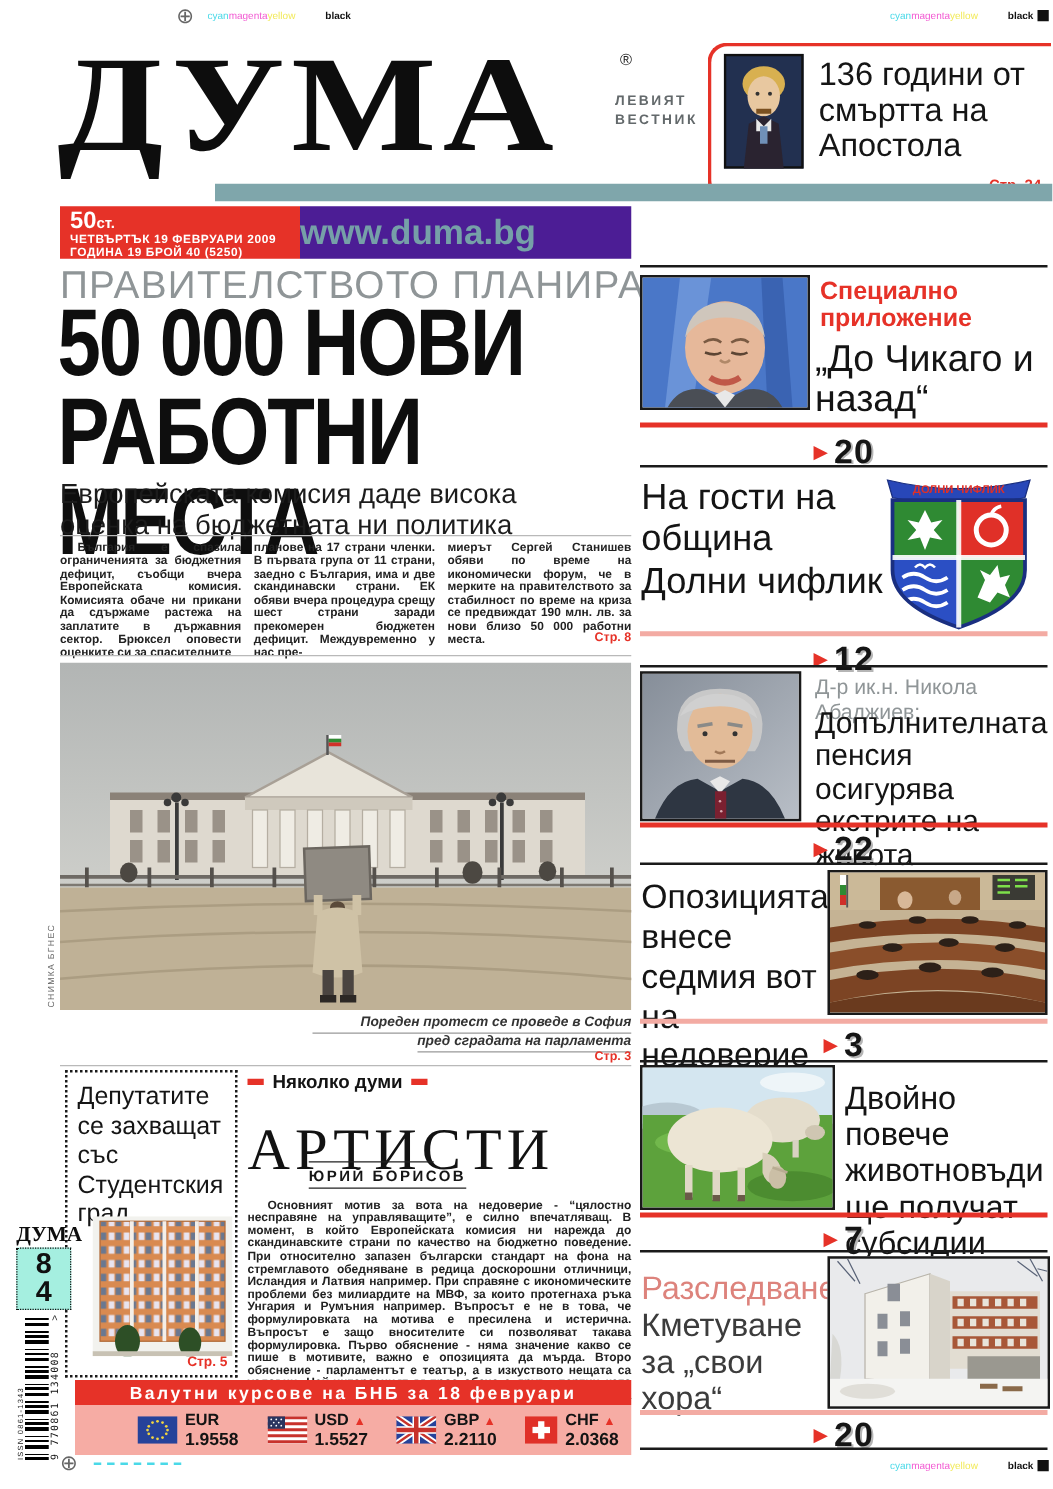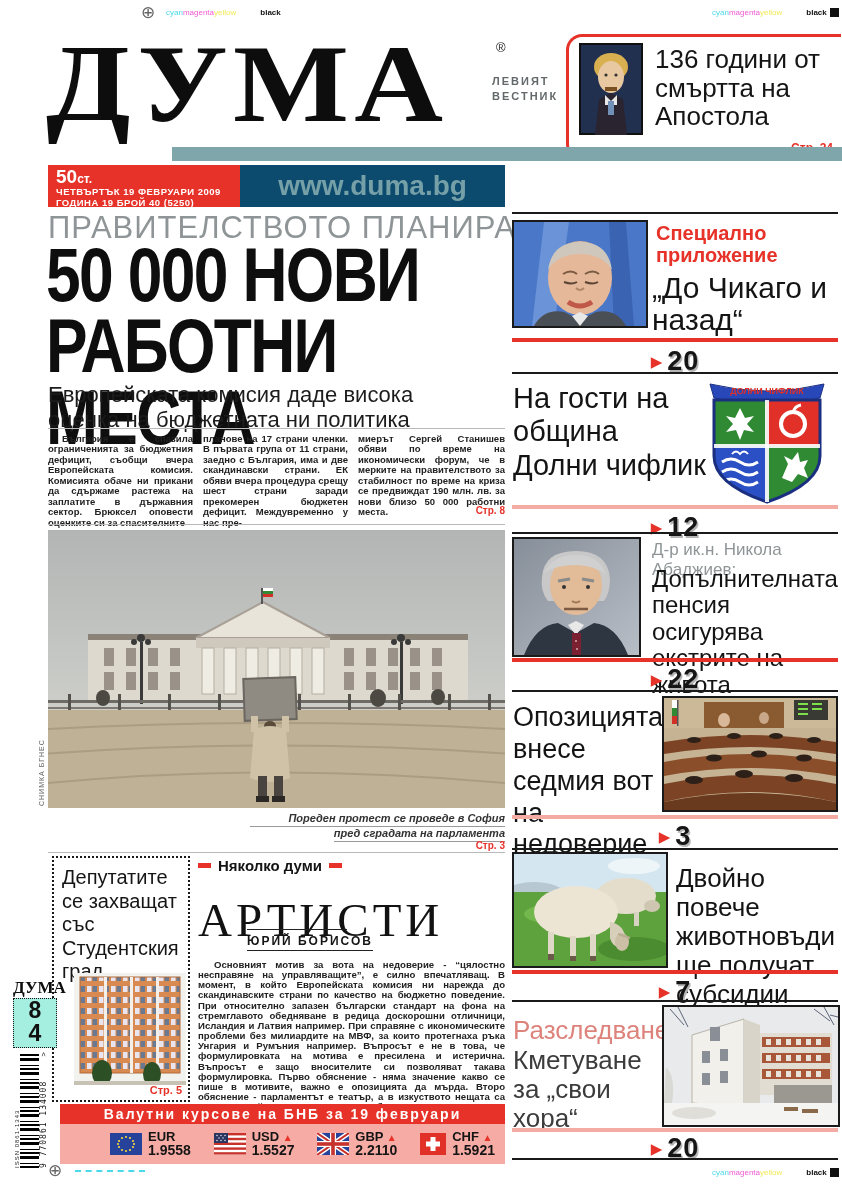--- a/index.html
+++ b/index.html
@@ -66,21 +66,21 @@
 
 <div class="abs" style="left:172px;top:147px;width:670px;height:14px;background:#7fa6ab;"></div>
 
 <div class="abs" style="left:48px;top:165px;width:192px;height:42px;background:#e63228;color:#fff;padding:2px 0 0 8px;box-sizing:border-box;">
   <div style="line-height:1;">
     <span style="font-size:19px;font-weight:bold;">50</span><span style="font-size:12px;font-weight:bold;">ст.</span>
   </div>
   <div style="font-size:9.5px;font-weight:bold;letter-spacing:0.5px;">ЧЕТВЪРТЪК 19 ФЕВРУАРИ 2009</div>
   <div style="font-size:9.5px;font-weight:bold;letter-spacing:0.5px;">ГОДИНА 19 БРОЙ 40 (5250)</div>
 </div>
-<div class="abs" style="left:240px;top:165px;width:265px;height:42px;background:#0c4a6e;display:flex;align-items:center;justify-content:center;">
+<div class="abs" style="left:240px;top:165px;width:265px;height:42px;background:#4c1d95;display:flex;align-items:center;">
   <span style="font-size:28px;font-weight:bold;color:#76a0a8;">www.duma.bg</span>
 </div>
 
 <div class="abs kicker-gray" style="left:48px;top:210px;font-size:31px;letter-spacing:1px;">ПРАВИТЕЛСТВОТО ПЛАНИРА:</div>
 <div class="abs" style="left:46px;top:240px;width:560px;transform:scaleX(0.82);transform-origin:0 0;">
   <div style="font-size:76px;font-weight:bold;letter-spacing:-2px;line-height:0.92;color:#0e0e0e;">50 000 НОВИ</div>
   <div style="font-size:76px;font-weight:bold;letter-spacing:-2px;line-height:0.95;color:#0e0e0e;">РАБОТНИ МЕСТА</div>
 </div>
 <div class="abs" style="left:48px;top:382px;width:440px;font-size:22px;line-height:1.15;color:#1c1c1c;">Европейската комисия даде висока оценка на бюджетната ни политика</div>
 
@@ -236,21 +236,21 @@
   <span style="width:13px;height:5px;background:#e63228;display:inline-block;"></span>
   <span style="font-size:15px;font-weight:bold;color:#141414;">Няколко думи</span>
   <span style="width:13px;height:5px;background:#e63228;display:inline-block;"></span>
 </div>
 <div class="abs" style="left:198px;top:872px;font-family:'Liberation Serif',serif;font-size:47px;letter-spacing:4px;color:#121212;line-height:1.05;margin-top:24px;">АРТИСТИ</div>
 <div class="abs" style="left:247px;top:929px;width:100px;height:1px;background:#222;"></div>
 <div class="abs" style="left:247px;top:934px;font-size:12px;font-weight:bold;letter-spacing:2px;color:#151515;border-bottom:1.5px solid #222;padding-bottom:2px;">ЮРИЙ БОРИСОВ</div>
 <div class="abs bodytext" style="left:198px;top:960px;width:307px;text-indent:16px;line-height:1.06;font-size:9.6px;">Основният мотив за вота на недоверие - “цялостно несправяне на управляващите”, е силно впечатляващ. В момент, в който Европейската комисия ни нарежда до скандинавските страни по качество на бюджетно поведение. При относително запазен български стандарт на фона на стремглавото обедняване в редица доскорошни отличници, Исландия и Латвия например. При справяне с икономическите проблеми без милиардите на МВФ, за които протегнаха ръка Унгария и Румъния например. Въпросът е не в това, че формулировката на мотива е пресилена и истерична. Въпросът е защо вносителите си позволяват такава формулировка. Първо обяснение - няма значение какво се пише в мотивите, важно е опозицията да мърда. Второ обяснение - парламентът е театър, а в изкуството нещата са условни. Най-интересният въпрос обаче е друг - партии като СДС и ДСБ колко пъти трябва да бъдат жестоко наказвани на избори, за да разберат, че на избирателя му е писнало от артисти?</div>
 
 <div class="abs" style="left:60px;top:1104px;width:445px;">
-  <div style="background:#e63228;color:#fff;font-weight:bold;font-size:14px;letter-spacing:2px;text-align:center;padding:2px 0;">Валутни курсове на БНБ за 19 февруари</div>
+  <div style="background:#e63228;color:#fff;font-weight:bold;font-size:14px;letter-spacing:2px;text-align:center;padding:2px 0;">Валутни курсове на БНБ за 18 февруари</div>
   <div style="background:#f6aca4;display:flex;align-items:center;justify-content:space-between;padding:4px 10px 4px 6px;height:32px;">
     <div style="display:flex;align-items:center;gap:6px;margin-left:44px;">
       <svg width="32" height="22" viewBox="0 0 32 22">
           <rect width="32" height="22" fill="#26429a"></rect>
           <g fill="#f2d540">
             <circle cx="16" cy="4" r="1.1"></circle>
             <circle cx="20" cy="5" r="1.1"></circle>
             <circle cx="23" cy="8" r="1.1"></circle>
             <circle cx="24" cy="11" r="1.1"></circle>
             <circle cx="23" cy="14" r="1.1"></circle>
@@ -311,21 +311,21 @@
       </div>
     </div>
     <div style="display:flex;align-items:center;gap:6px;">
       <svg width="26" height="22" viewBox="0 0 26 22">
           <rect width="26" height="22" fill="#e03028"></rect>
           <rect x="10.5" y="4" width="5" height="14" fill="#fff"></rect>
           <rect x="6" y="8.5" width="14" height="5" fill="#fff"></rect>
         </svg>
       <div style="line-height:1.05;">
         <div style="font-size:13px;font-weight:bold;color:#141414;"><span>CHF</span> <span class="stref" style="font-size:10px;">▲</span></div>
-        <div style="font-size:14px;font-weight:bold;color:#141414;">1.5921</div>
+        <div style="font-size:14px;font-weight:bold;color:#141414;">2.0368</div>
       </div>
     </div>
   </div>
 </div>
 
 <div class="hline" style="left:512px;top:212px;width:326px;height:1.5px;"></div>
 
 <svg class="photo-frame" style="left:512px;top:220px;" width="132" height="104" viewBox="0 0 132 104">
   <rect width="132" height="104" fill="#4a77c8"></rect>
   <polygon points="30,0 55,0 40,104 18,104" fill="#6a93d8"></polygon>

